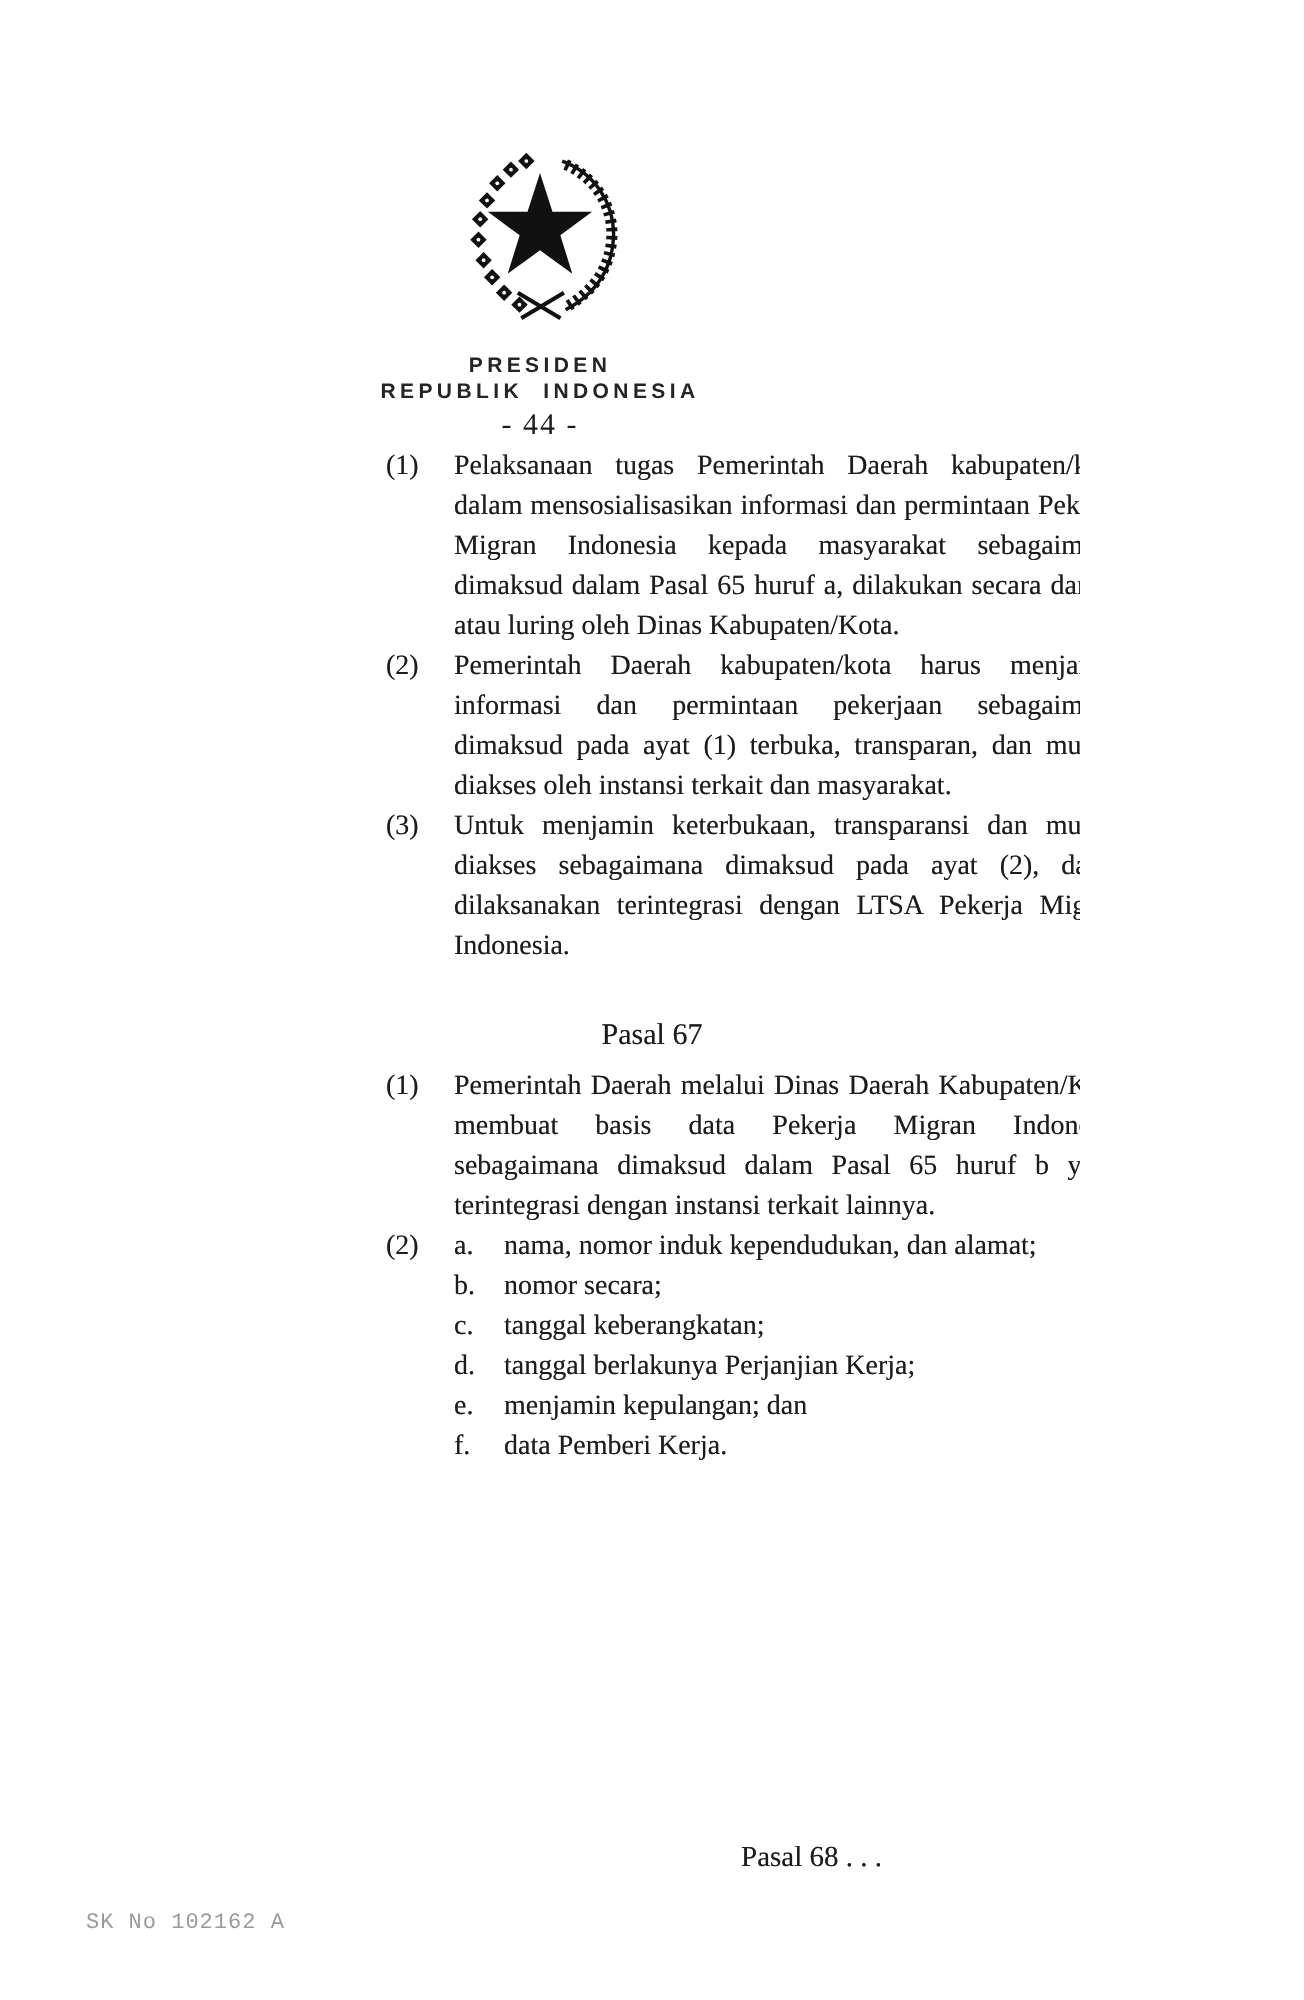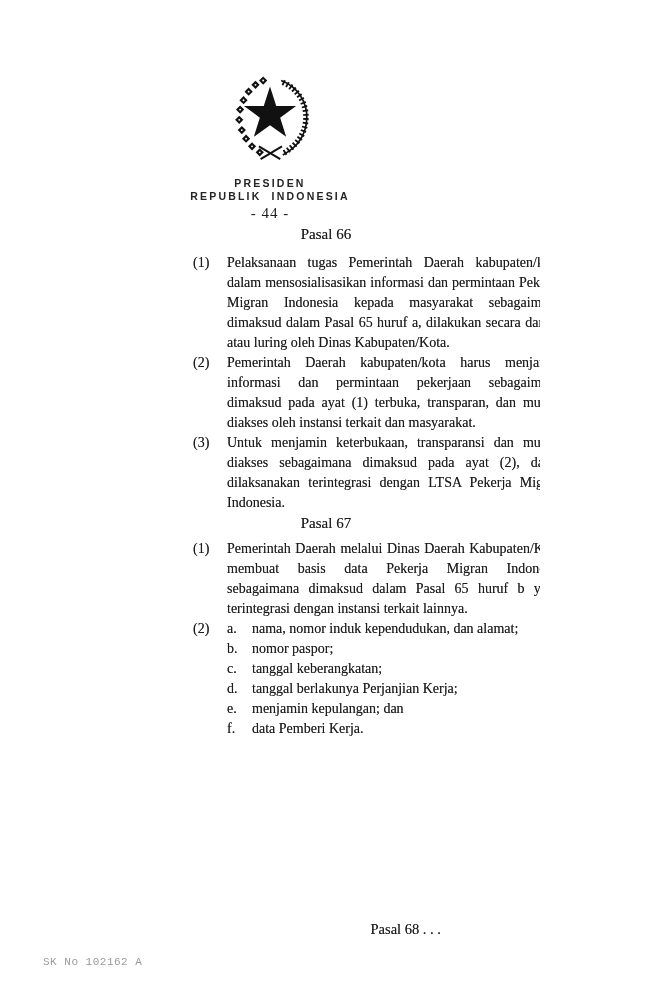--- a/index.html
+++ b/index.html
@@ -60,21 +60,21 @@
     font-size: 14px;
     line-height: 20px;
     text-shadow: 0 0 0.3px rgba(0,0,0,0.55);
   }
   .section-title {
     text-align: center;
     font-size: 15px;
     line-height: 20px;
     margin: 0 0 9px 0;
   }
-  .section-title.second { margin-bottom: 6px; }
+  .section-title.second { margin-top: 24px; margin-bottom: 6px; }
 
   .item {
     display: flex;
     margin-left: 193px;
     width: 368px;
   }
   .item-num { flex: none; width: 34px; }
   .item-body { flex: none; width: 334px; }
   .item-text { text-align: justify; }
 
@@ -166,21 +166,20 @@
 
   <div class="letterhead">
     <div>PRESIDEN</div>
     <div>REPUBLIK INDONESIA</div>
   </div>
 
   <div class="page-number">- 44 -</div>
 
   <div class="content">
 
-    <div class="section-title">Pasal 66</div>
 
     <div class="item">
       <div class="item-num">(1)</div>
       <div class="item-body">
           <div class="item-text">Pelaksanaan tugas Pemerintah Daerah kabupaten/kota dalam mensosialisasikan informasi dan permintaan Pekerja Migran Indonesia kepada masyarakat sebagaimana dimaksud dalam Pasal 65 huruf a, dilakukan secara daring atau luring oleh Dinas Kabupaten/Kota.</div>
         </div>
     </div>
 
     <div class="item">
       <div class="item-num">(2)</div>
@@ -207,21 +206,21 @@
 
     <div class="item">
       <div class="item-num">(2)</div>
       <div class="item-body">
         <div class="subitem">
           <span class="sub-letter">a.</span>
           <span class="sub-text">nama, nomor induk kependudukan, dan alamat;</span>
         </div>
         <div class="subitem">
           <span class="sub-letter">b.</span>
-          <span class="sub-text">nomor paspor;</span>
+          <span class="sub-text">nomor secara;</span>
         </div>
         <div class="subitem">
           <span class="sub-letter">c.</span>
           <span class="sub-text">tanggal keberangkatan;</span>
         </div>
         <div class="subitem">
           <span class="sub-letter">d.</span>
           <span class="sub-text">tanggal berlakunya Perjanjian Kerja;</span>
         </div>
         <div class="subitem">

